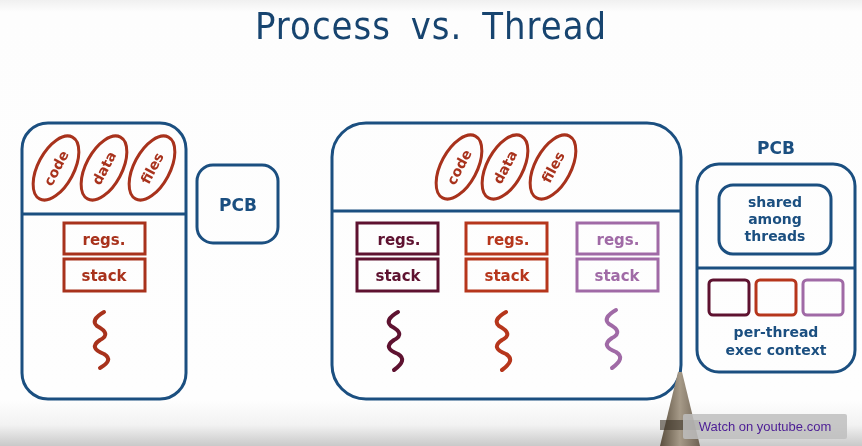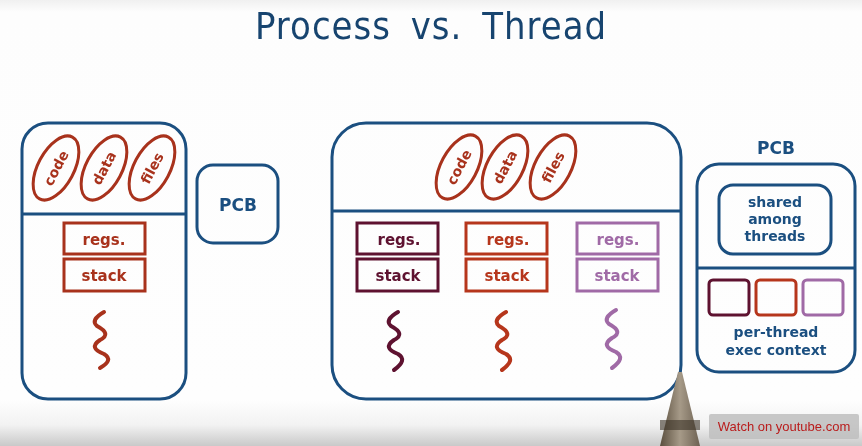--- a/index.html
+++ b/index.html
@@ -9,23 +9,23 @@
       font-family: "DejaVu Sans", sans-serif;
     }
     .title {
       position: absolute; left: 0; width: 862px; top: 6px; text-align: center;
       font-family: "DejaVu Sans", sans-serif; font-size: 34px; color: #17446f;
       letter-spacing: 1px; transform: scaleY(1.1); word-spacing: 8px;
     }
     svg.diagram { position: absolute; left: 0; top: 0; }
     .lbl { font-family: "DejaVu Sans", sans-serif; font-weight: bold; }
     .yt {
-      position: absolute; left: 709px; top: 414px; width: 150px; height: 25px;
+      position: absolute; left: 683px; top: 414px; width: 164px; height: 25px;
       background: rgba(190,190,190,0.85); border-radius: 2px;
-      color: #b91c1c; font-family: "Liberation Sans", sans-serif; font-size: 13px;
+      color: #4c1d95; font-family: "Liberation Sans", sans-serif; font-size: 13px;
       line-height: 25px; text-align: center;
     }
     .pen {
       position: absolute; left: 660px; top: 372px; width: 40px; height: 74px;
     }
   </style>
 </head>
 <body>
 
 <div class="title">Process vs. Thread</div>

